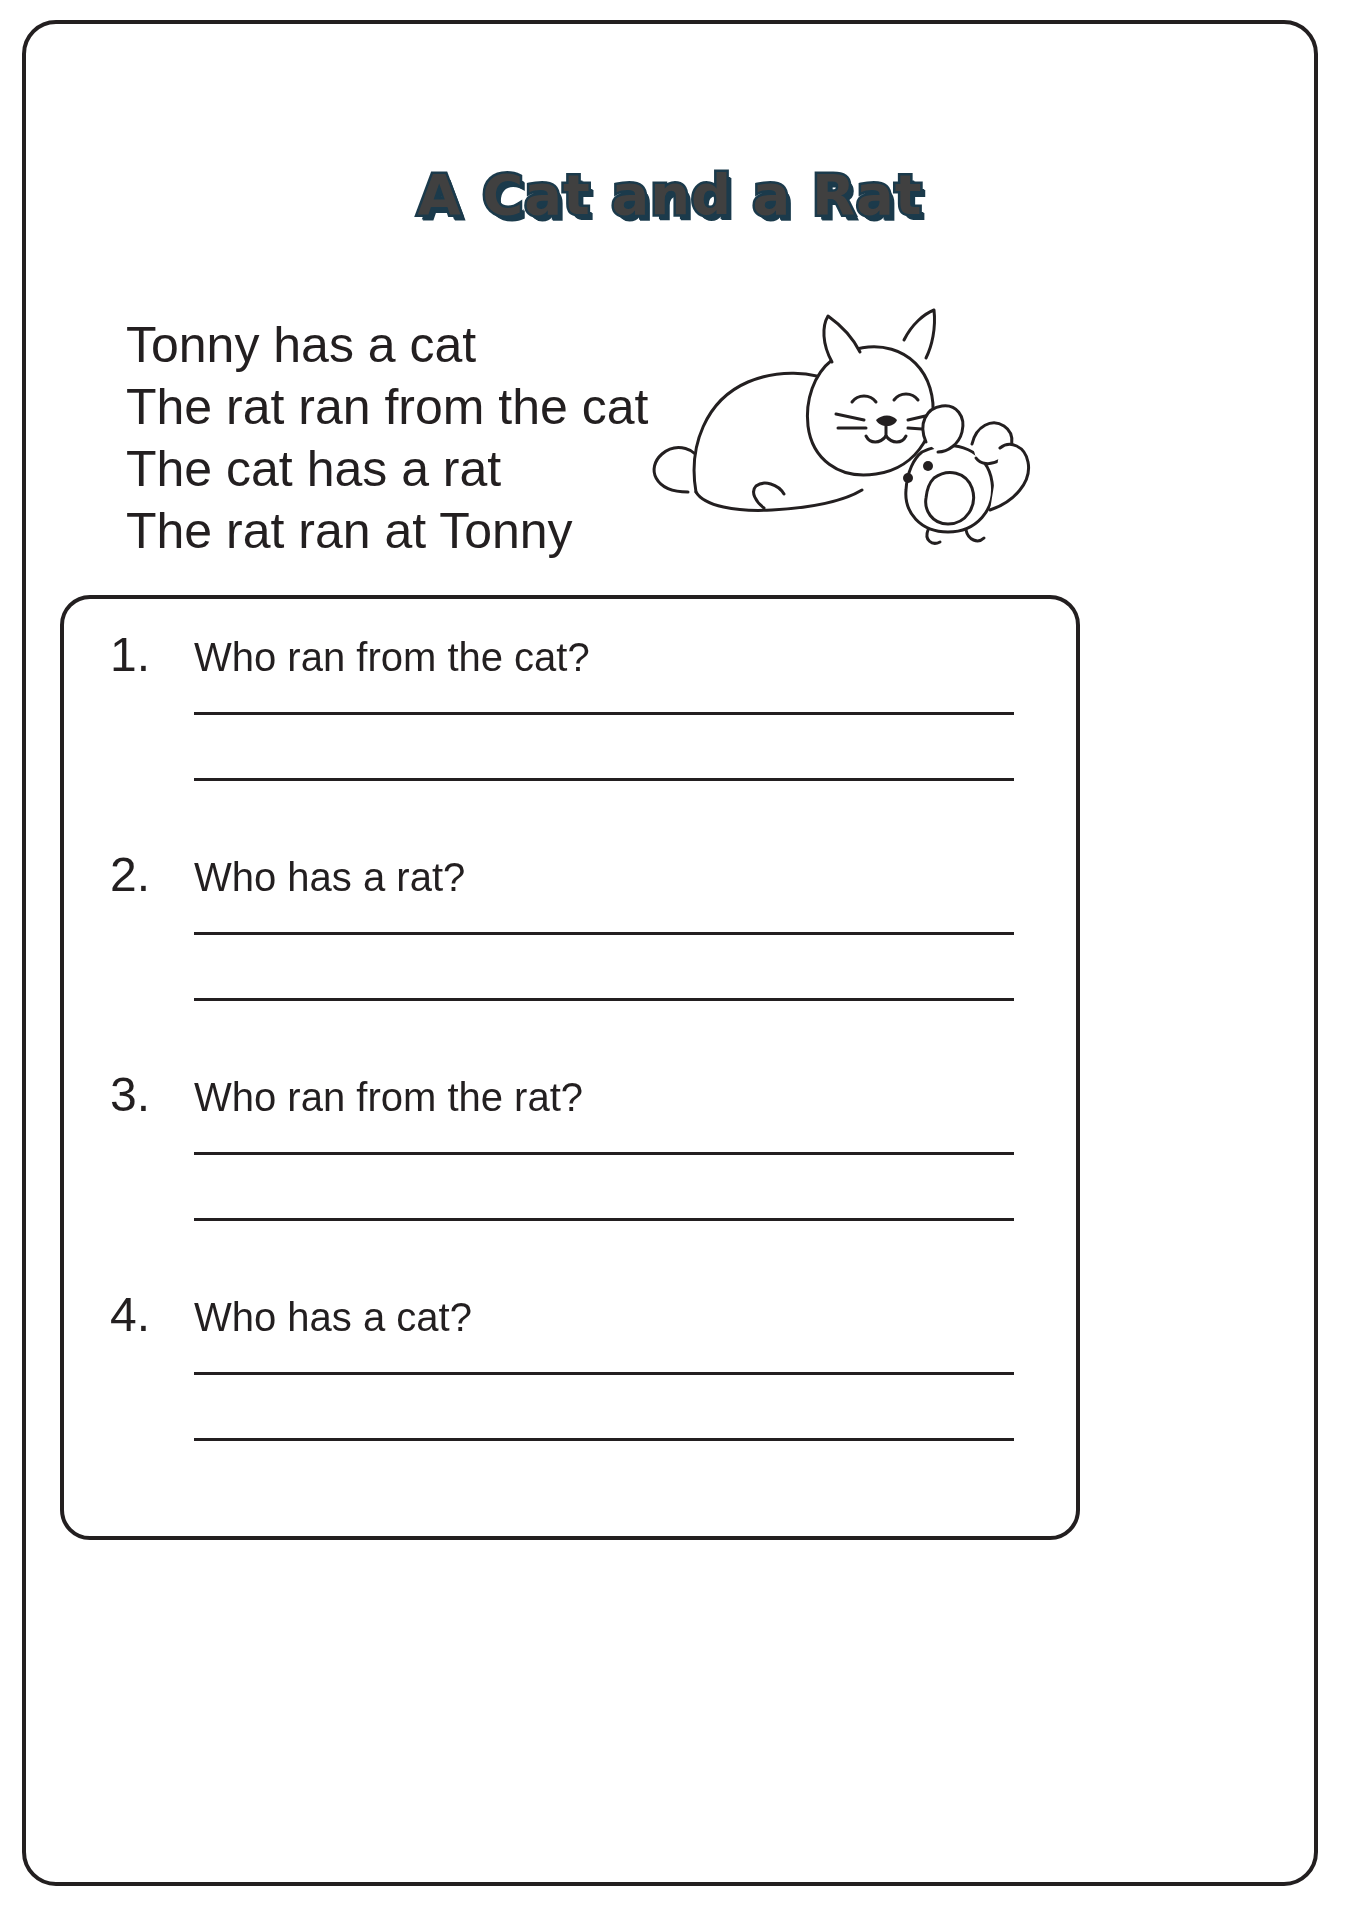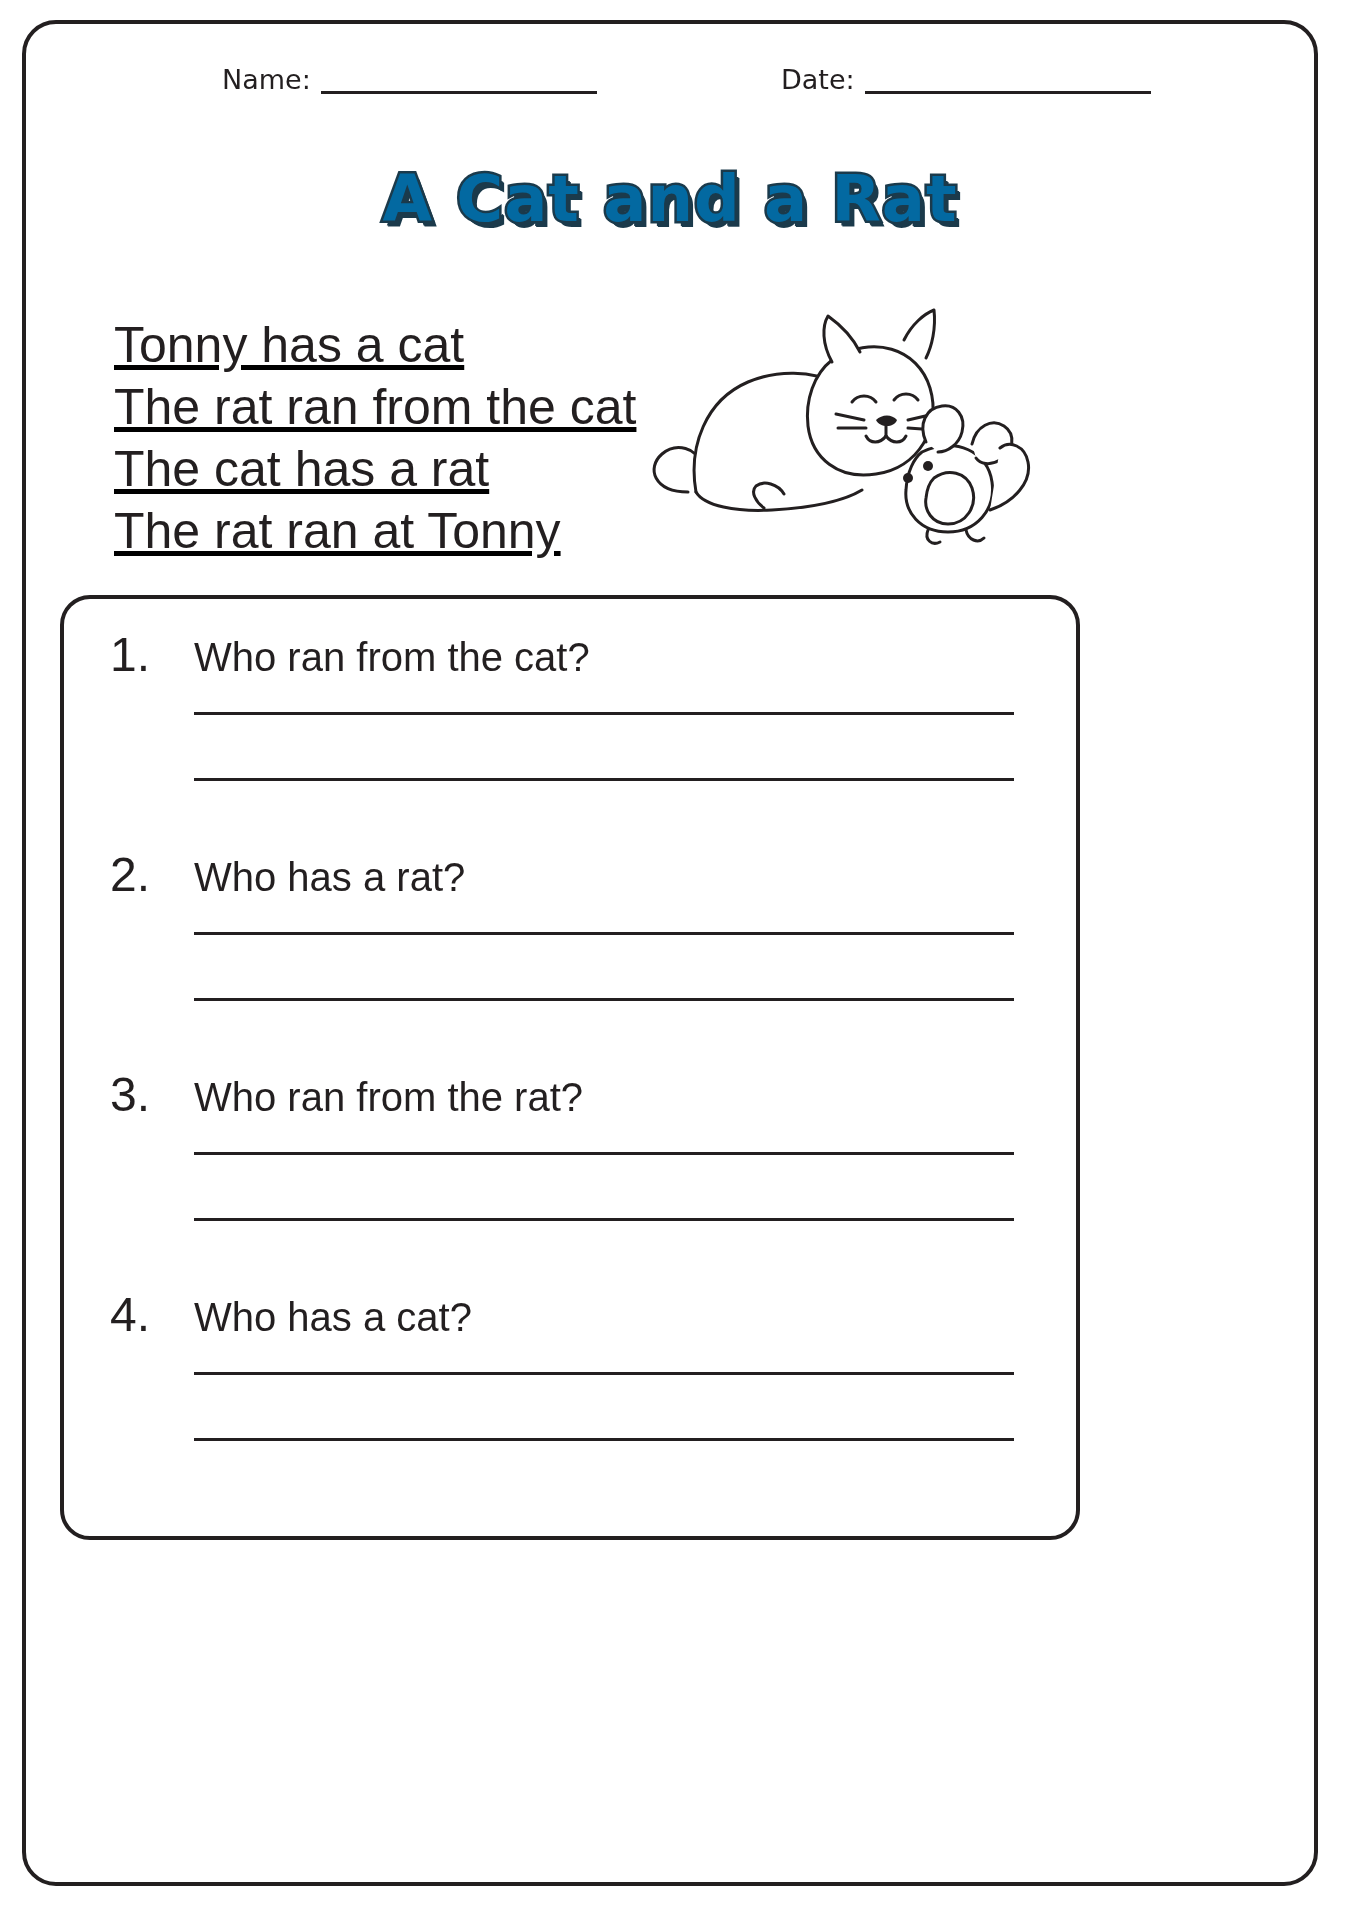--- a/index.html
+++ b/index.html
@@ -64,38 +64,37 @@
     left: 0;
     top: 142px;
     width: 100%;
     text-align: center;
     height: 110px;
   }
   .title {
     display: inline-block;
     font-family: "DejaVu Sans", sans-serif;
     font-weight: bold;
-    font-size: 64px;
+    font-size: 56px;
     letter-spacing: 1px;
-    color: #0369a1;
+    color: #404040;
     -webkit-text-stroke: 5px #1b3a4b;
     paint-order: stroke fill;
     text-shadow:
        4px 5px 0 #1b3a4b,
        5px 6px 0 #1b3a4b;
     line-height: 1.05;
   }
 
   
   .story {
     position: absolute;
-    left: 88px;
+    left: 100px;
     top: 290px;
     width: 720px;
-    text-decoration: underline;
   }
   .story-line {
     font-family: "Liberation Sans", sans-serif;
     font-size: 50px;
     color: #231f20;
     line-height: 1.24;
     white-space: nowrap;
   }
 
   
@@ -155,30 +154,20 @@
     border-bottom: 3px solid #231f20;
     margin-top: 63px;
   }
   .answer-line:first-child { margin-top: 0; }
 </style>
 </head>
 <body>
 
 <div class="page">
 
-  <div class="header-row">
-    <div class="field field-name">
-      <span class="field-label">Name:</span>
-      <span class="field-line"></span>
-    </div>
-    <div class="field field-date">
-      <span class="field-label">Date:</span>
-      <span class="field-line"></span>
-    </div>
-  </div>
 
   <div class="title-wrap">
     <span class="title">A Cat and a Rat</span>
   </div>
 
   <div class="story">
     <div class="story-line">Tonny has a cat</div>
     <div class="story-line">The rat ran from the cat</div>
     <div class="story-line">The cat has a rat</div>
     <div class="story-line">The rat ran at Tonny</div>

